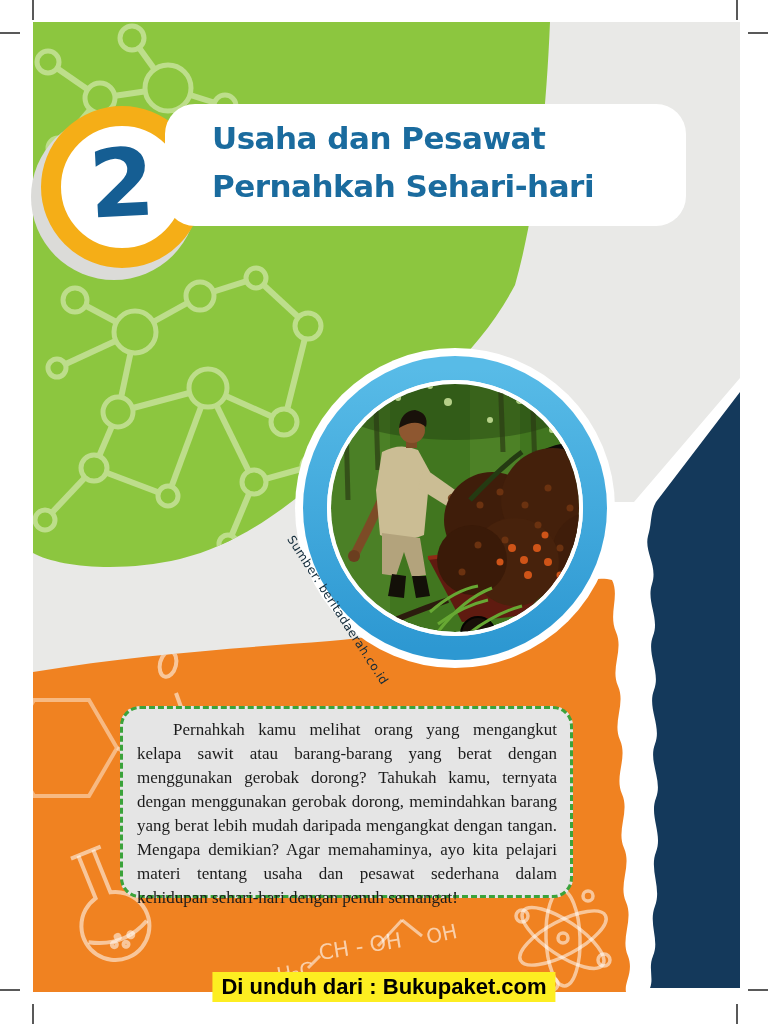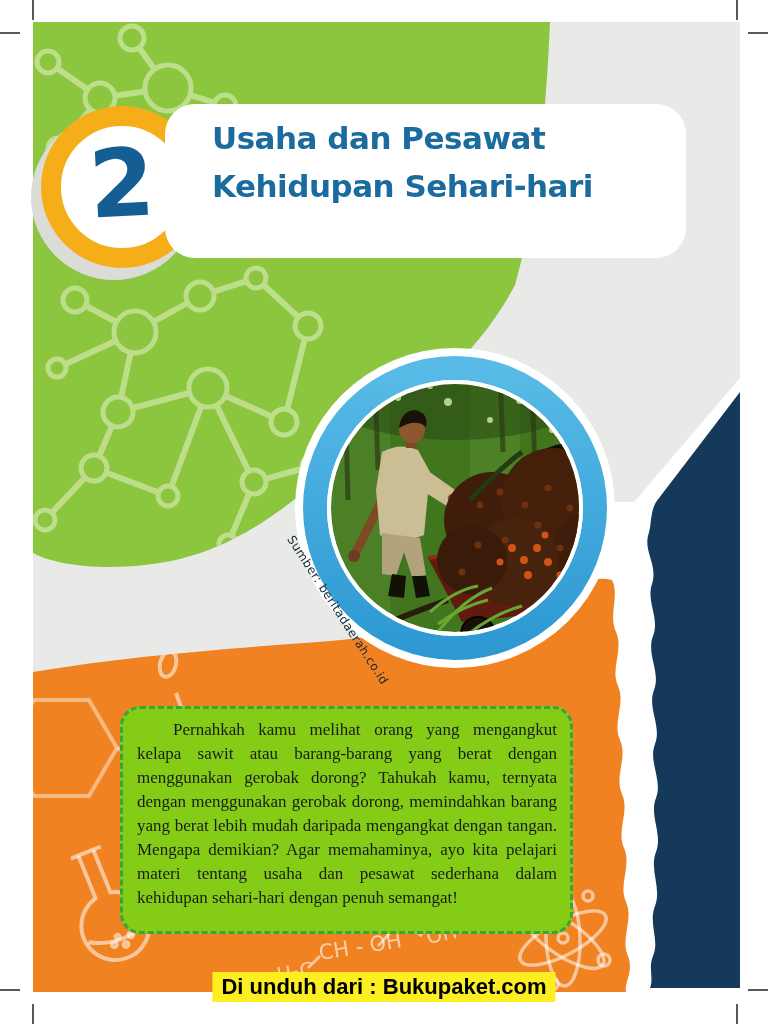--- a/index.html
+++ b/index.html
@@ -7,31 +7,31 @@
         font-family:"DejaVu Sans",sans-serif;}
   .page svg.bg{position:absolute;left:0;top:0;}
 
   
   .badge{position:absolute;left:41px;top:106px;width:122px;height:122px;border-radius:50%;
          background:#ffffff;border:20px solid #F5AE17;}
   .badge .num{display:block;width:122px;height:122px;line-height:116px;text-align:center;
          font-size:94px;font-weight:bold;color:#155E93;transform:rotate(-3deg);}
 
   
-  .titlebox{position:absolute;left:165px;top:104px;width:521px;height:154px;background:#ffffff;
+  .titlebox{position:absolute;left:165px;top:104px;width:521px;height:122px;background:#ffffff;
             border-radius:30px;box-sizing:border-box;padding:10px 20px 0 47px;}
   .titlebox .tline{display:block;font-size:31px;line-height:48px;font-weight:bold;
             color:#1A6B9E;letter-spacing:-0.5px;white-space:nowrap;}
 
   
   .caption{position:absolute;left:296px;top:533px;transform:rotate(57deg);transform-origin:0 0;
            font-size:12px;color:#122B3A;letter-spacing:0.4px;white-space:nowrap;}
 
   
-  .introbox{position:absolute;left:120px;top:706px;width:453px;height:228px;background:#84cc16;
+  .introbox{position:absolute;left:120px;top:706px;width:453px;height:192px;background:#e5e5e5;
             border:3.5px dashed #3BA33B;border-radius:20px;box-sizing:border-box;
             padding:9px 13px 0 14px;}
   .introbox p{margin:0;font-family:"Liberation Serif",serif;font-size:17px;line-height:24px;
             color:#1b1b1b;text-align:justify;text-indent:36px;}
 
   
   .footer{position:absolute;left:50%;top:972px;transform:translateX(-50%);
           background:#FDEE21;padding:2px 9px;white-space:nowrap;}
   .footer span{font-family:"Liberation Sans",sans-serif;font-weight:bold;font-size:22px;
           color:#000000;}
@@ -282,21 +282,21 @@
         <line x1="748" y1="990" x2="768" y2="990"></line>
     </g>
   </svg>
 
   <div class="badge">
     <span class="num">2</span>
   </div>
 
   <div class="titlebox">
     <span class="tline">Usaha dan Pesawat</span>
-    <span class="tline">Kehidupan Sehari-hari</span>
+    <span class="tline">Pernahkah Sehari-hari</span>
   </div>
 
   <span class="caption">Sumber: beritadaerah.co.id</span>
 
   <div class="introbox">
     <p>Pernahkah kamu melihat orang yang mengangkut kelapa sawit atau barang-barang  yang berat dengan menggunakan gerobak dorong? Tahukah kamu, ternyata dengan menggunakan gerobak dorong, memindahkan barang yang berat lebih mudah daripada mengangkat dengan tangan. Mengapa demikian? Agar memahaminya, ayo kita pelajari materi tentang usaha dan pesawat sederhana dalam kehidupan sehari-hari dengan penuh semangat!</p>
   </div>
 
   <div class="footer">
     <span>Di unduh dari : Bukupaket.com</span>

